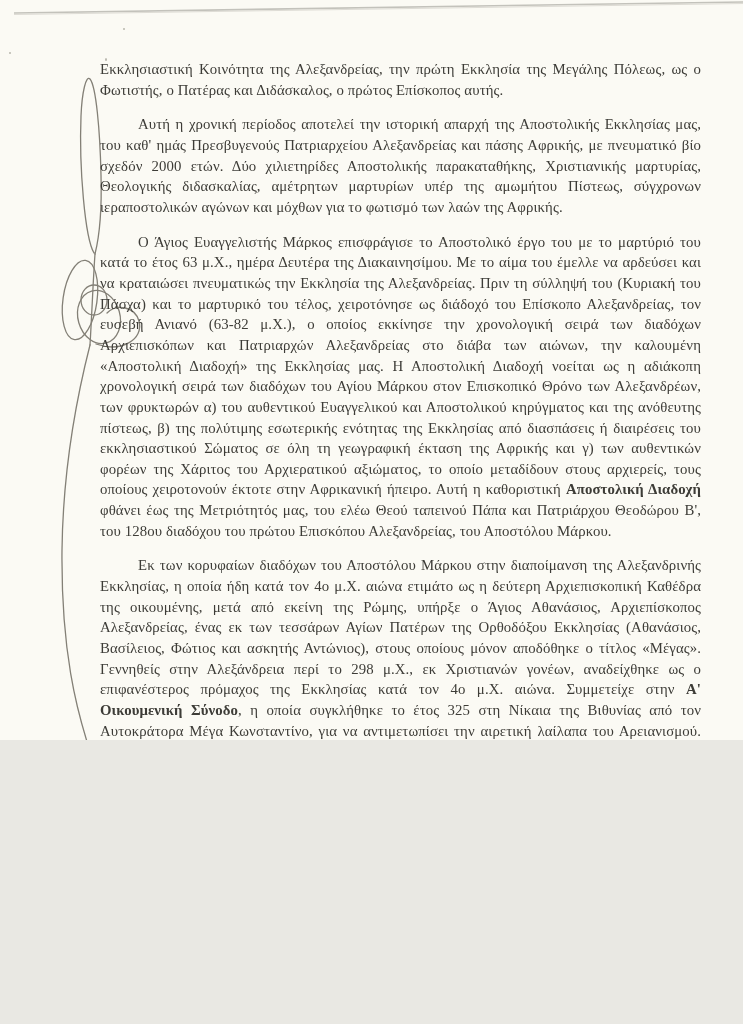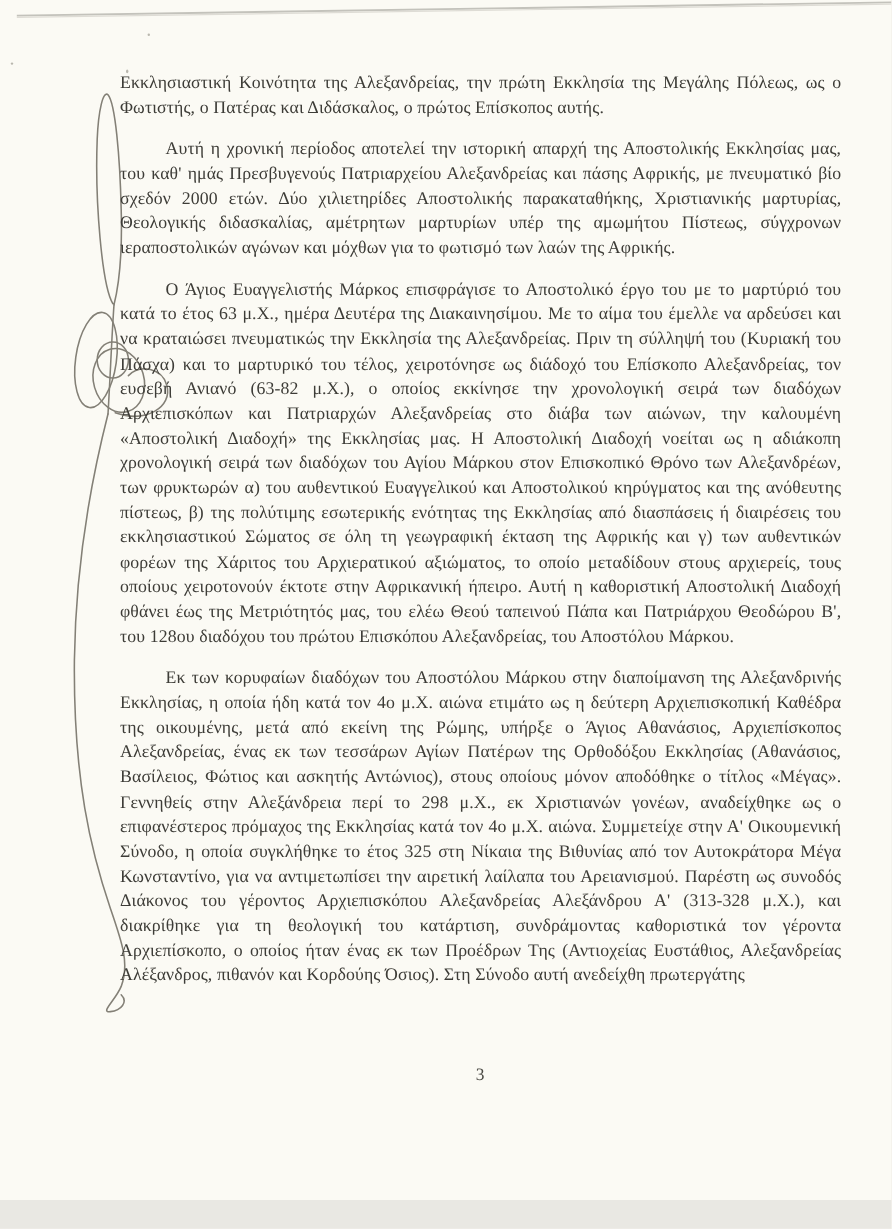--- a/index.html
+++ b/index.html
@@ -9,21 +9,21 @@
   body {
     width: 743px;
     height: 1024px;
     background: #e9e8e3;
     font-family: "Liberation Serif", serif;
     overflow: hidden;
   }
   .page {
     position: relative;
     width: 743px;
-    height: 1000px;
+    height: 740px;
     background: #fbfaf4;
     overflow: hidden;
   }
   
   .edge-svg, .scribble-svg {
     position: absolute;
     left: 0;
     top: 0;
     width: 743px;
     height: 1024px;
@@ -41,21 +41,21 @@
     letter-spacing: 0.1px;
   }
   .para {
     margin: 0 0 14px 0;
     padding: 0;
   }
   .para.indent {
     text-indent: 38px;
   }
   .bold {
-    font-weight: normal;
+    font-weight: bold;
   }
   .underline {
     text-underline-offset: 2px;
   }
   .page-number {
     position: absolute;
     left: 100px;
     top: 888px;
     width: 600px;
     text-align: center;

